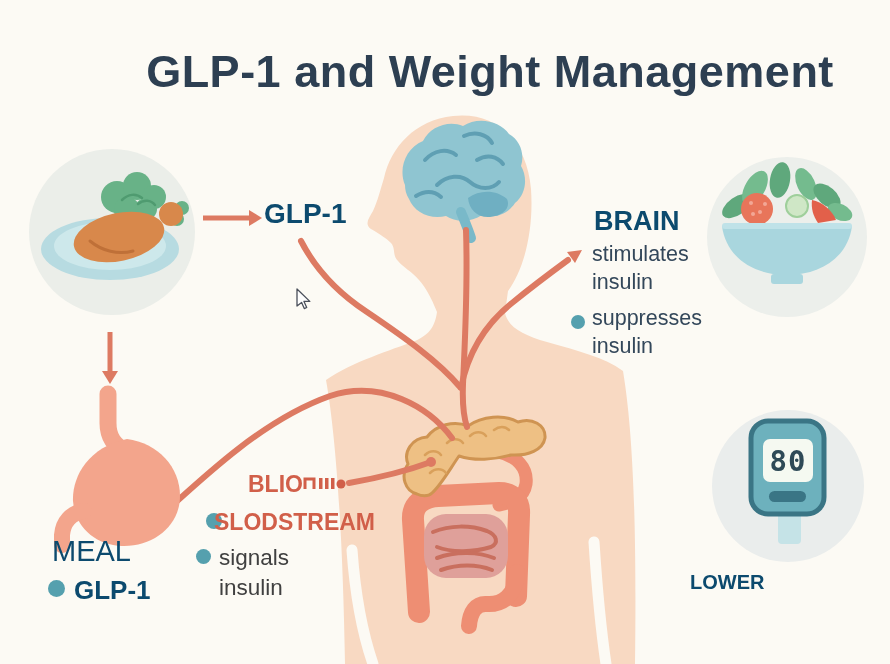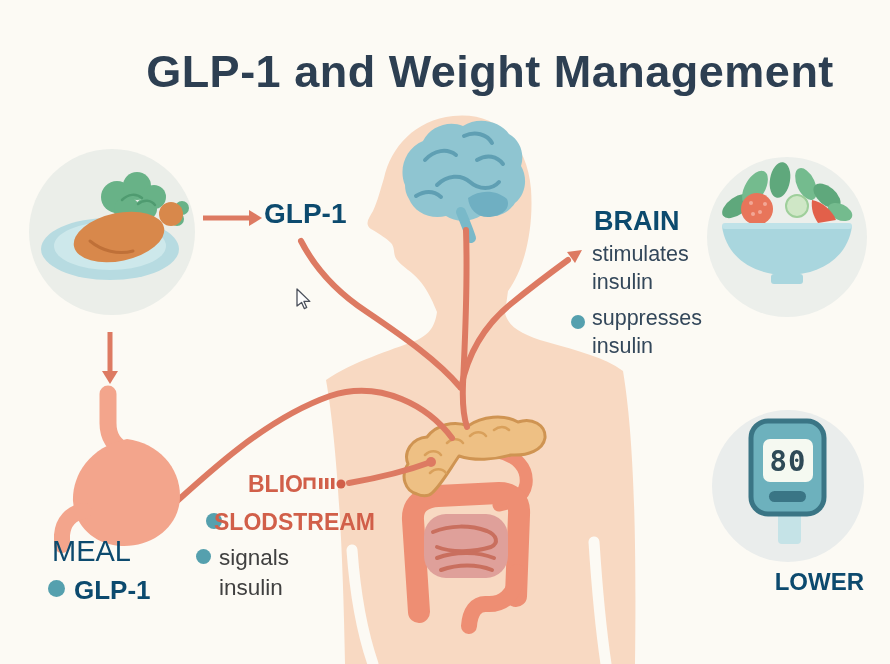--- a/index.html
+++ b/index.html
@@ -15,22 +15,22 @@
   .title{
     left:0;top:46px;width:890px;text-align:center;
     font-size:45px;font-weight:bold;letter-spacing:.5px;color:#2d3f52;padding-left:45px;
   }
   .glp1-top{left:264px;top:198px;font-size:28px;font-weight:bold;}
   .brain-head{left:594px;top:206px;font-size:27px;font-weight:bold;}
   .brain-item1{left:592px;top:240px;font-size:21.5px;line-height:28px;color:#33475a;}
   .brain-item2{left:592px;top:304px;font-size:21.5px;line-height:28px;color:#33475a;}
   .reduced{left:695px;top:315px;width:185px;text-align:center;
     font-size:23.5px;font-weight:bold;line-height:29px;}
-  .lower{left:668px;top:568px;width:196px;text-align:right;
-    font-size:24px;font-weight:bold;line-height:28.5px;}
+  .lower{left:690px;top:568px;width:196px;text-align:left;
+    font-size:20px;font-weight:bold;line-height:28.5px;}
   .meal-head{left:52px;top:535px;font-size:29px;font-weight:normal;}
   .meal-item{left:74px;top:575px;font-size:26px;font-weight:600;}
   .blio{left:248px;top:471px;font-size:23px;font-weight:bold;color:#d15f49;z-index:3;}
   .slod{left:214px;top:509px;font-size:23px;font-weight:bold;color:#d15f49;z-index:3;text-align:right;}
   .signals{left:219px;top:543px;font-size:22.5px;line-height:30px;color:#404040;}
   .dot{position:absolute;border-radius:50%;background:#55a0ae;}
   .dot-suppresses{left:571px;top:315px;width:14px;height:14px;}
   .dot-slod{left:206px;top:513px;width:16px;height:16px;z-index:2;}
   .dot-signals{left:196px;top:549px;width:15px;height:15px;}
   .dot-meal{left:48px;top:580px;width:17px;height:17px;}

